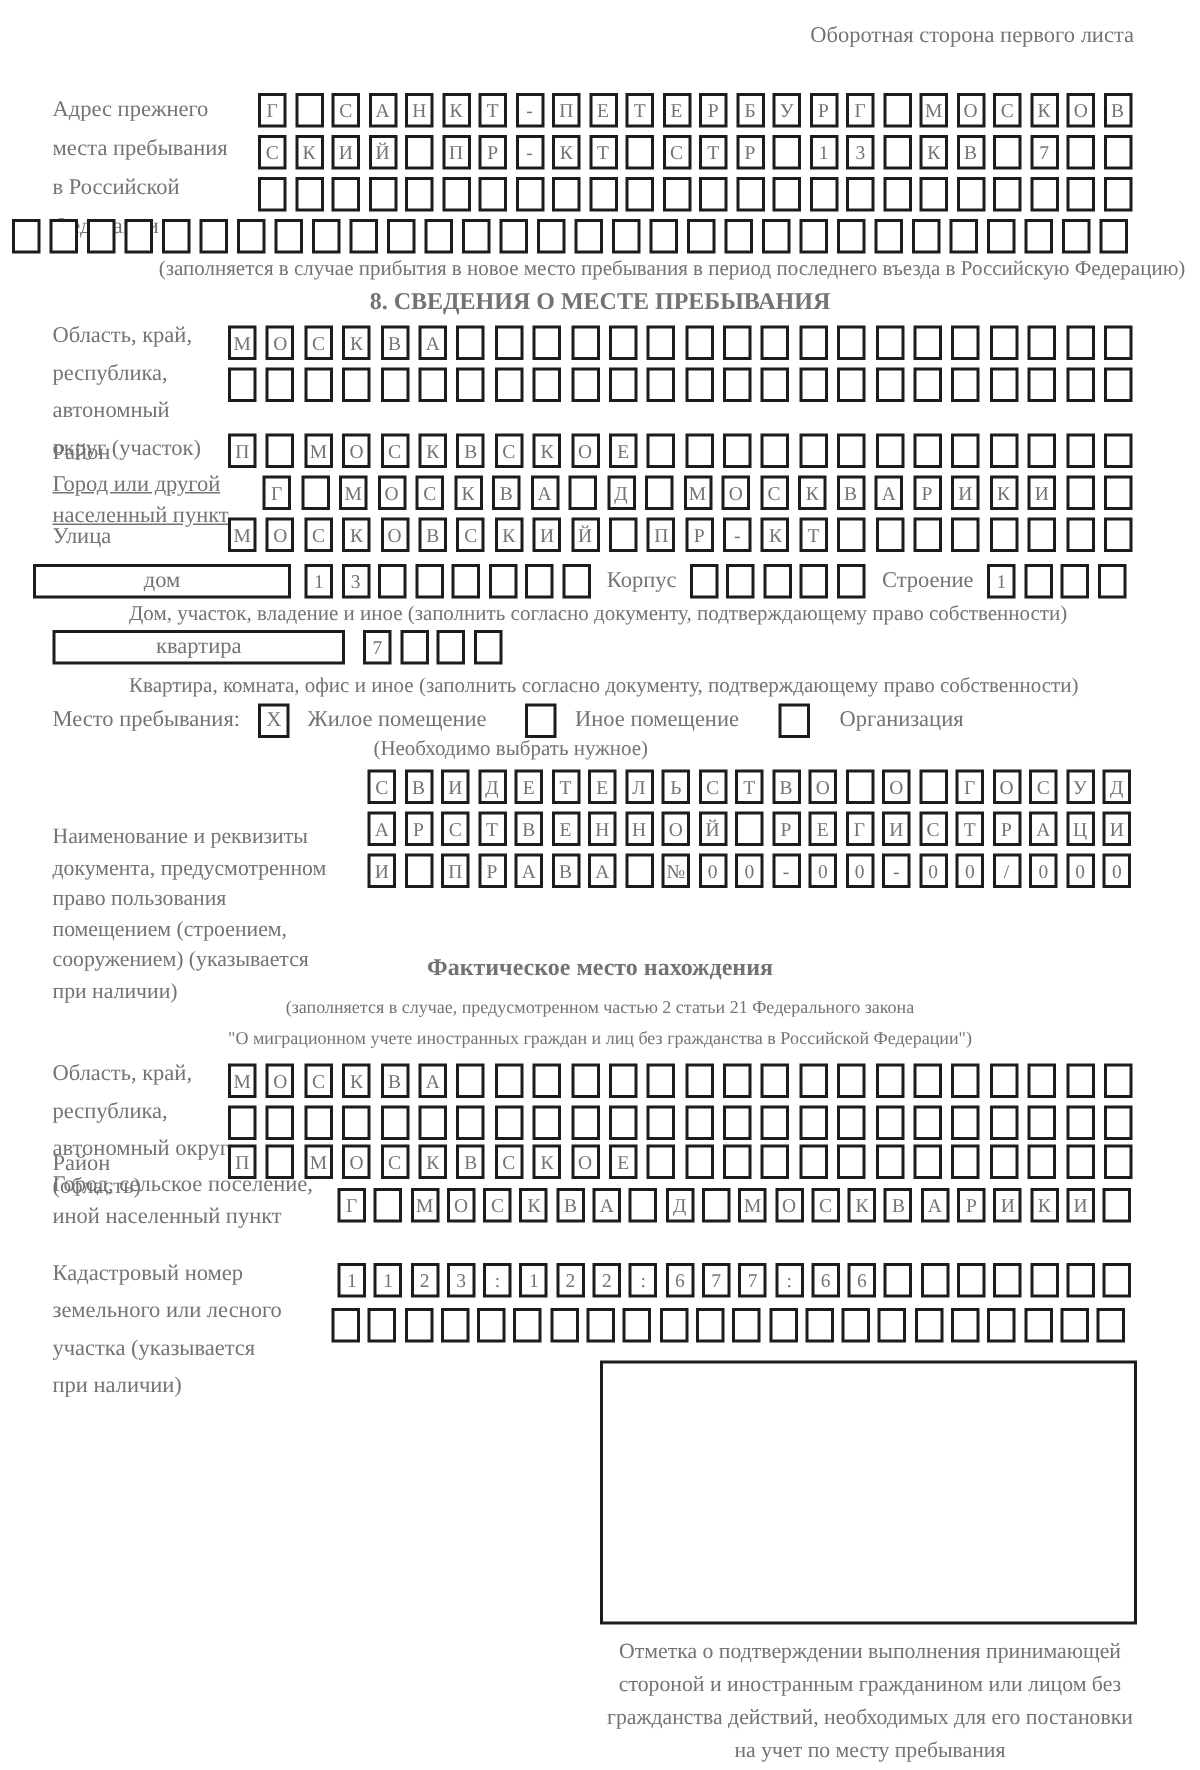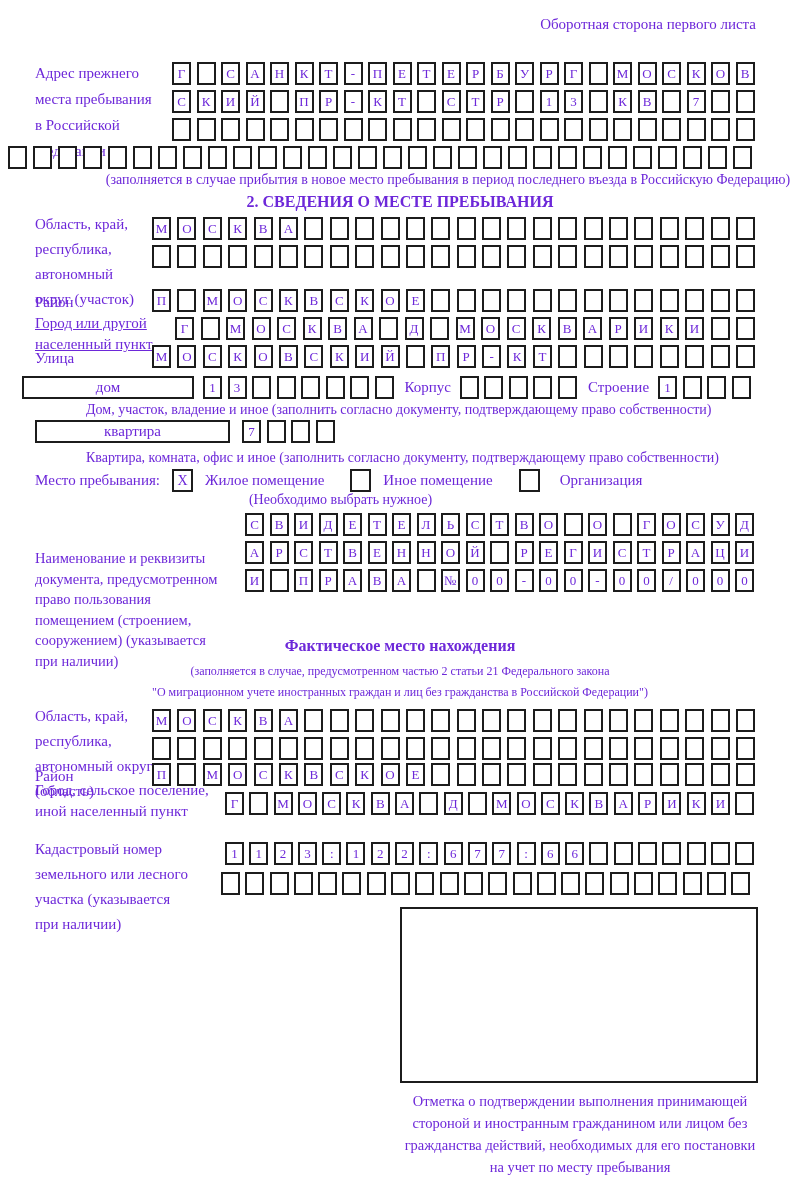--- a/index.html
+++ b/index.html
@@ -1,18 +1,18 @@
 <!DOCTYPE html>
 <html><head>
 <meta charset="utf-8">
 <style>
   html,body{margin:0;padding:0;background:#fff;}
   .page{
     position:relative;width:800px;height:1180px;background:#fff;overflow:hidden;
-    font-family:"Liberation Serif","DejaVu Serif",serif;color:#6d28d9;
+    font-family:"Liberation Serif","DejaVu Serif",serif;color:#737373;
   }
   .abs{position:absolute;}
   .header-note{top:16px;right:44px;font-size:15px;}
   .side-label{font-size:15px;line-height:25px;}
   .side-label.tight div{line-height:21px;}
   .side-label.doc div{line-height:20.5px;font-size:14.5px;}
   .grid-row{display:flex;}
   .cell{
     box-sizing:border-box;flex:0 0 auto;width:19px;height:23px;
     border:2px solid #1c1c1c;background:#fff;
@@ -156,21 +156,21 @@
       <span class="cell"></span>
       <span class="cell"></span>
       <span class="cell"></span>
       <span class="cell"></span>
       <span class="cell"></span>
       <span class="cell"></span>
       <span class="cell"></span>
     </div>
   <div class="abs caption center" style="top:172px;">(заполняется в случае прибытия в новое место пребывания в период последнего въезда в Российскую Федерацию)</div>
 
-  <div class="abs heading center" style="top:193px;">2. СВЕДЕНИЯ О МЕСТЕ ПРЕБЫВАНИЯ</div>
+  <div class="abs heading center" style="top:193px;">8. СВЕДЕНИЯ О МЕСТЕ ПРЕБЫВАНИЯ</div>
 
   <div class="abs side-label" style="top:212px;left:35px;width:120px;">
       <div>Область, край,</div>
       <div>республика,</div>
       <div>автономный</div>
       <div>округ (участок)</div>
     </div>
   <div class="abs grid-row gap64" style="top:217px;left:152px;">
       <span class="cell">М</span>
       <span class="cell">О</span>

